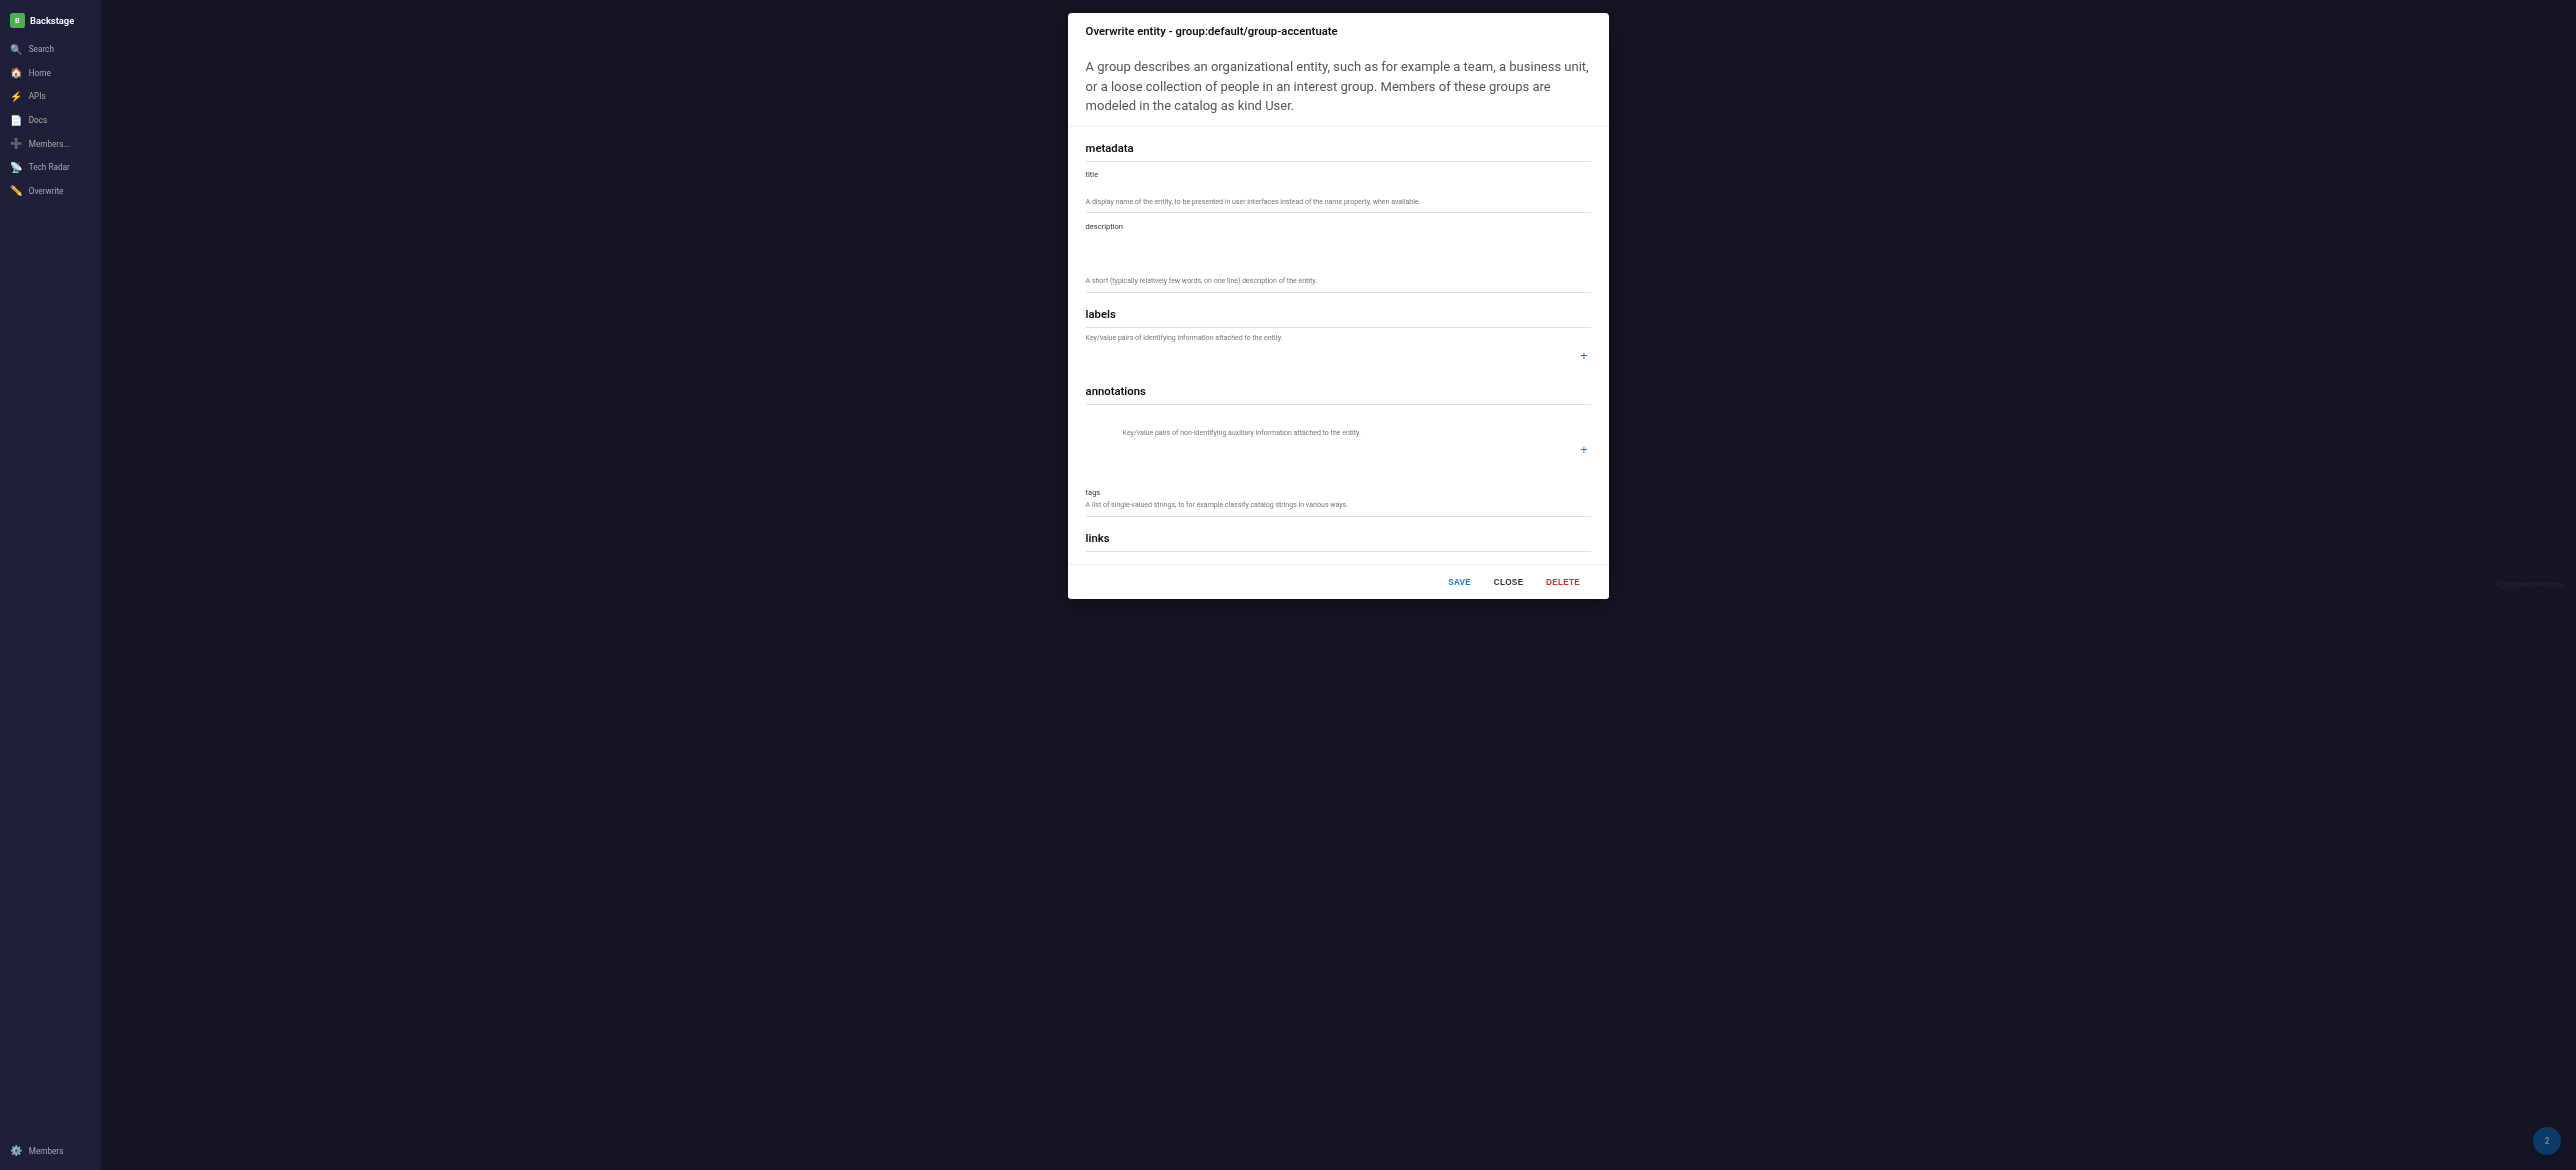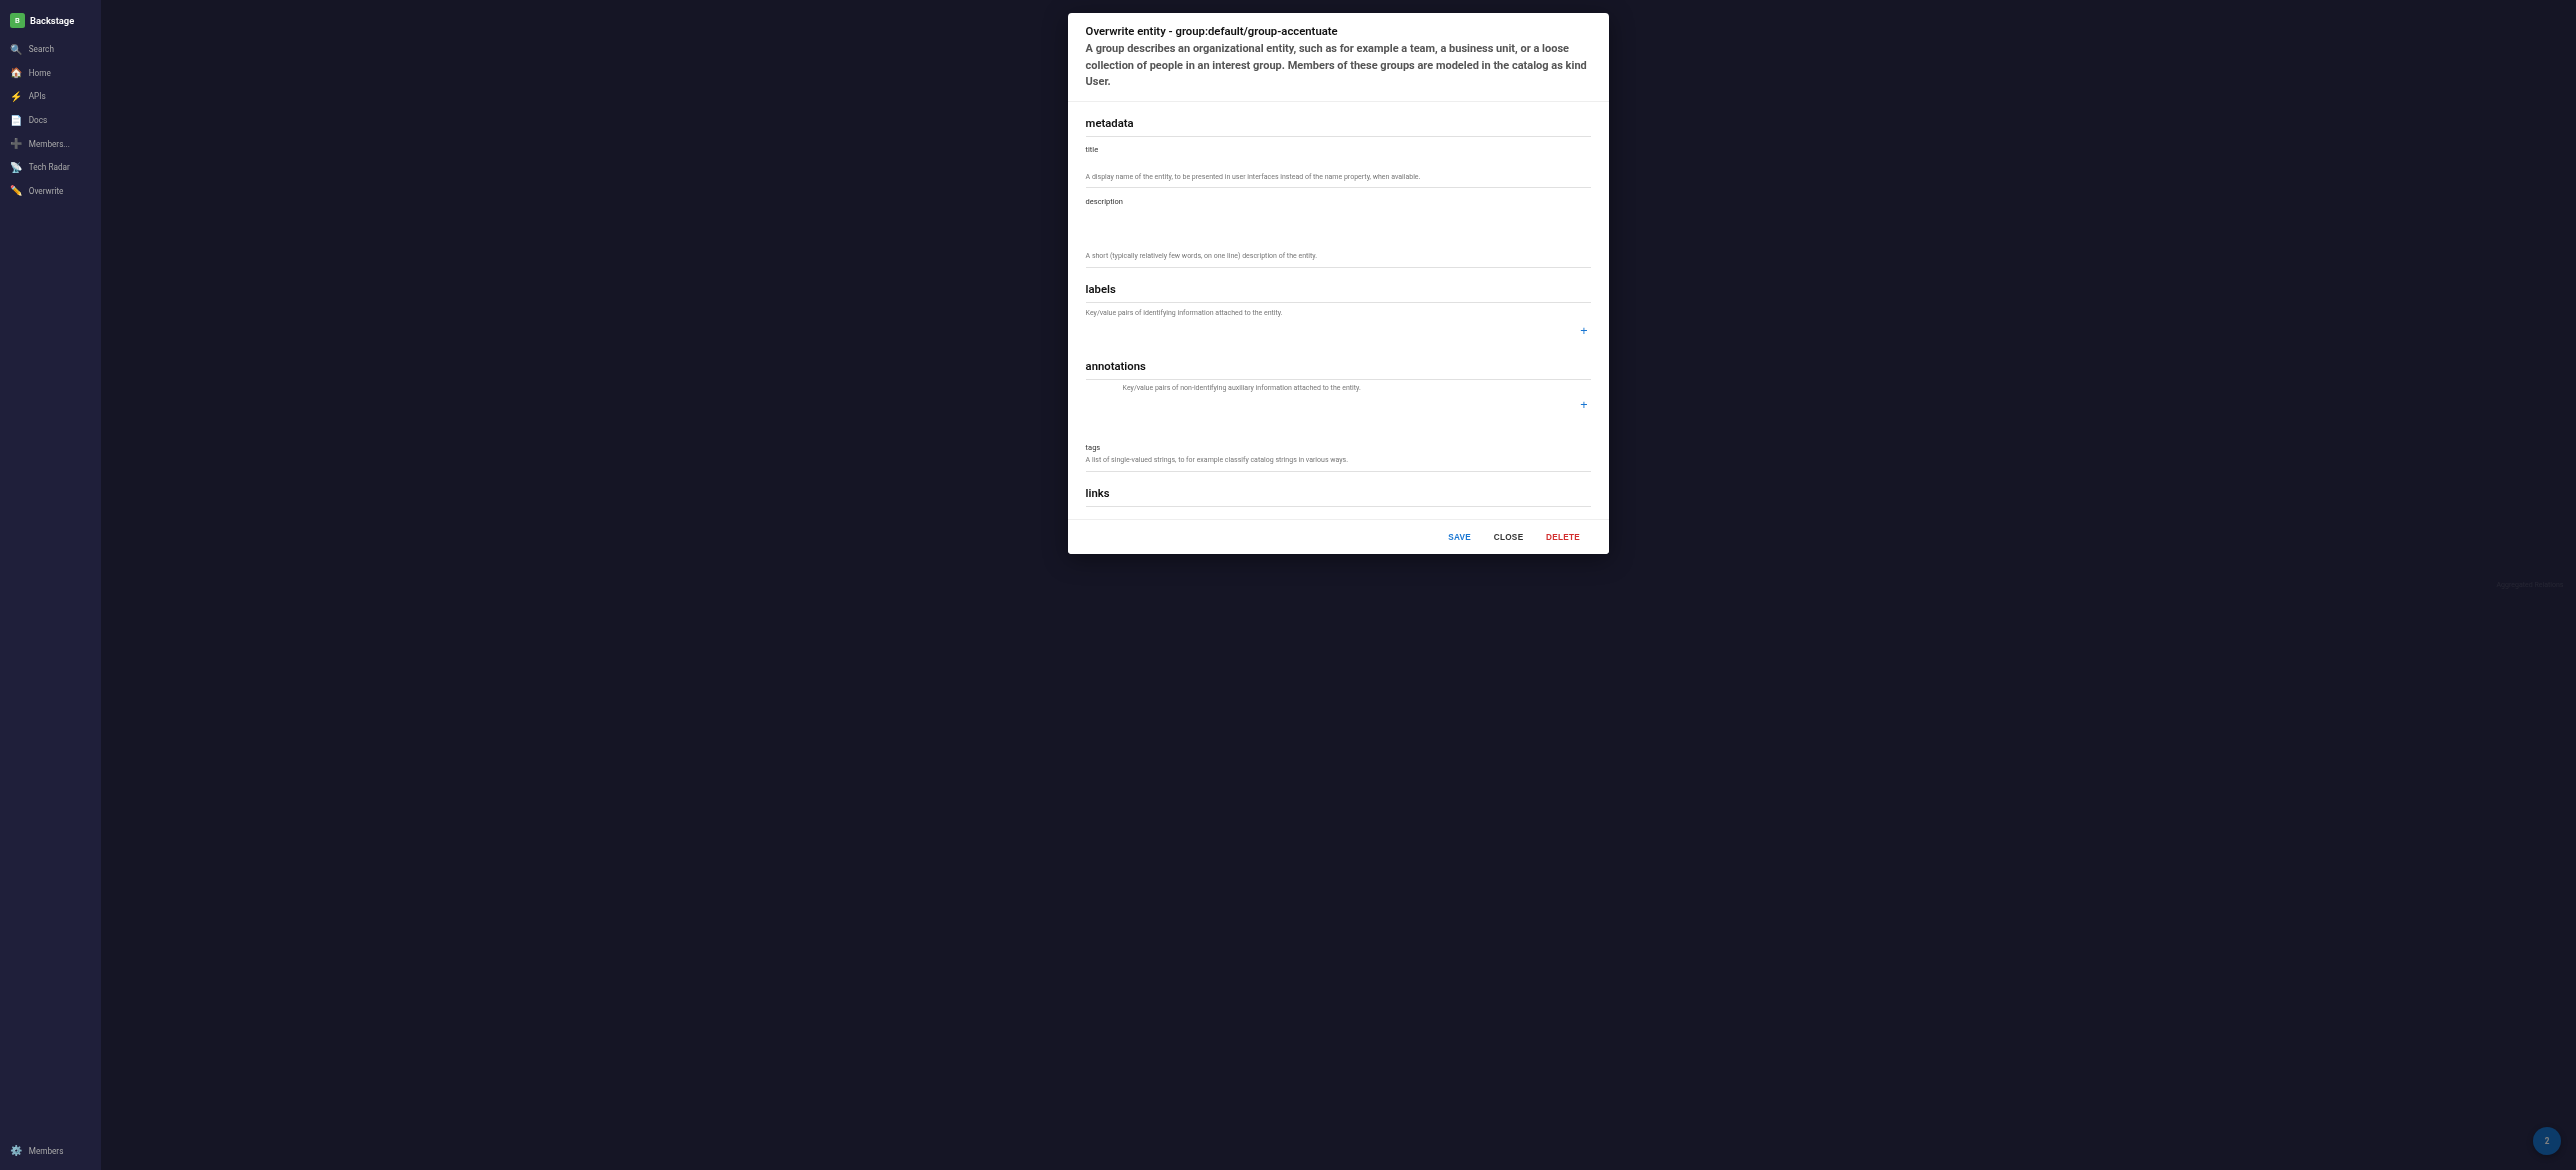--- a/index.html
+++ b/index.html
@@ -91,25 +91,24 @@
       padding: 12.6px 17.6px 10px;
       border-bottom: 0.6px solid #eee;
       flex-shrink: 0;
     }
     .modal-title {
       font-size: 11.3px;
       font-weight: 600;
       color: #111;
     }
     .modal-subtitle {
-      font-size: 11px;
+      font-size: 13px;
       color: #555;
-      margin-top: 3px;
+      margin-top: 19px;
       line-height: 1.5;
-      font-weight: bold;
     }
     .modal-body {
       flex: 1;
       overflow-y: auto;
       padding: 0 17.6px 12.6px;
     }
 
     
     .section {
       margin-top: 15px;
@@ -324,21 +323,21 @@
         <div class="section">
           <div class="section-title">labels</div>
           <div class="field-desc" style="margin-top:6.3px;">Key/value pairs of identifying information attached to the entity.</div>
           <div class="add-row">
             <button class="add-btn">+</button>
           </div>
         </div>
 
         <div class="section">
           <div class="section-title">annotations</div>
-          <div class="field-desc" style="margin-top:4px;padding-left:37px;">Key/value pairs of non-identifying auxiliary information attached to the entity.</div>
+          <div class="field-desc" style="margin-top:24px;padding-left:37px;">Key/value pairs of non-identifying auxiliary information attached to the entity.</div>
           <div class="add-row">
             <button class="add-btn">+</button>
           </div>
         </div>
 
         <div class="section">
           <div class="field">
             <div class="field-label">tags</div>
             <div class="field-desc">A list of single-valued strings, to for example classify catalog strings in various ways.</div>
           </div>

